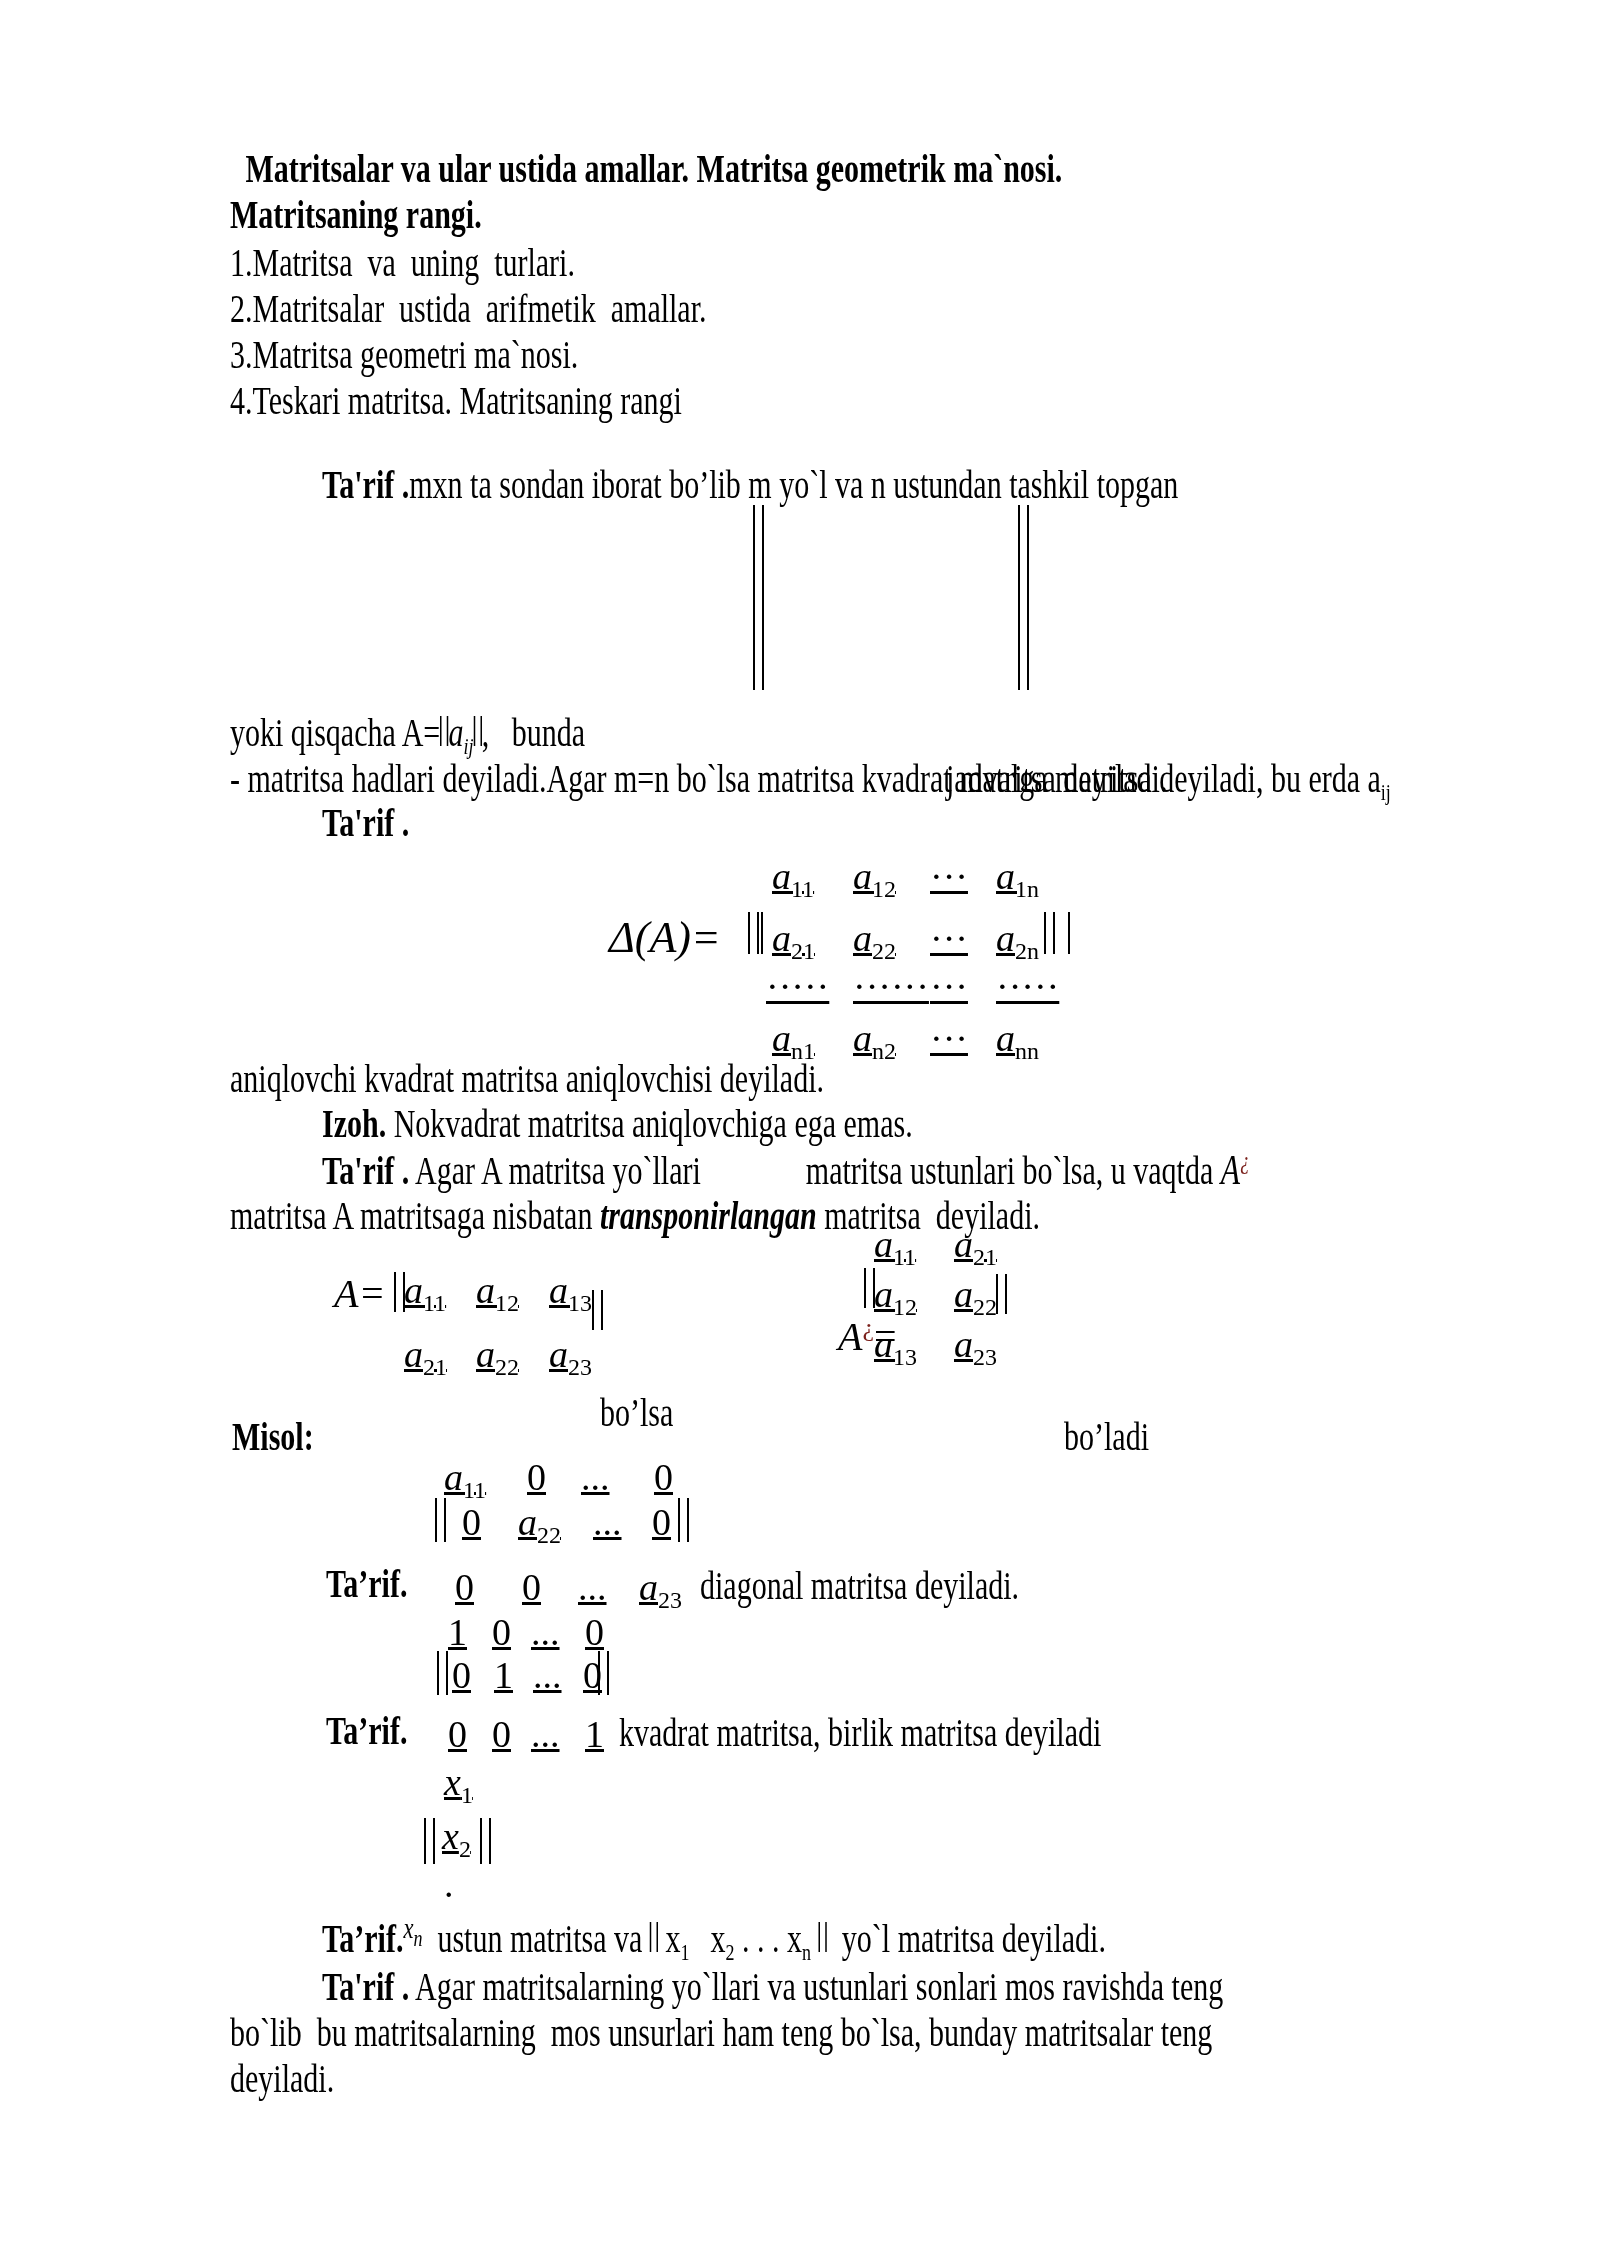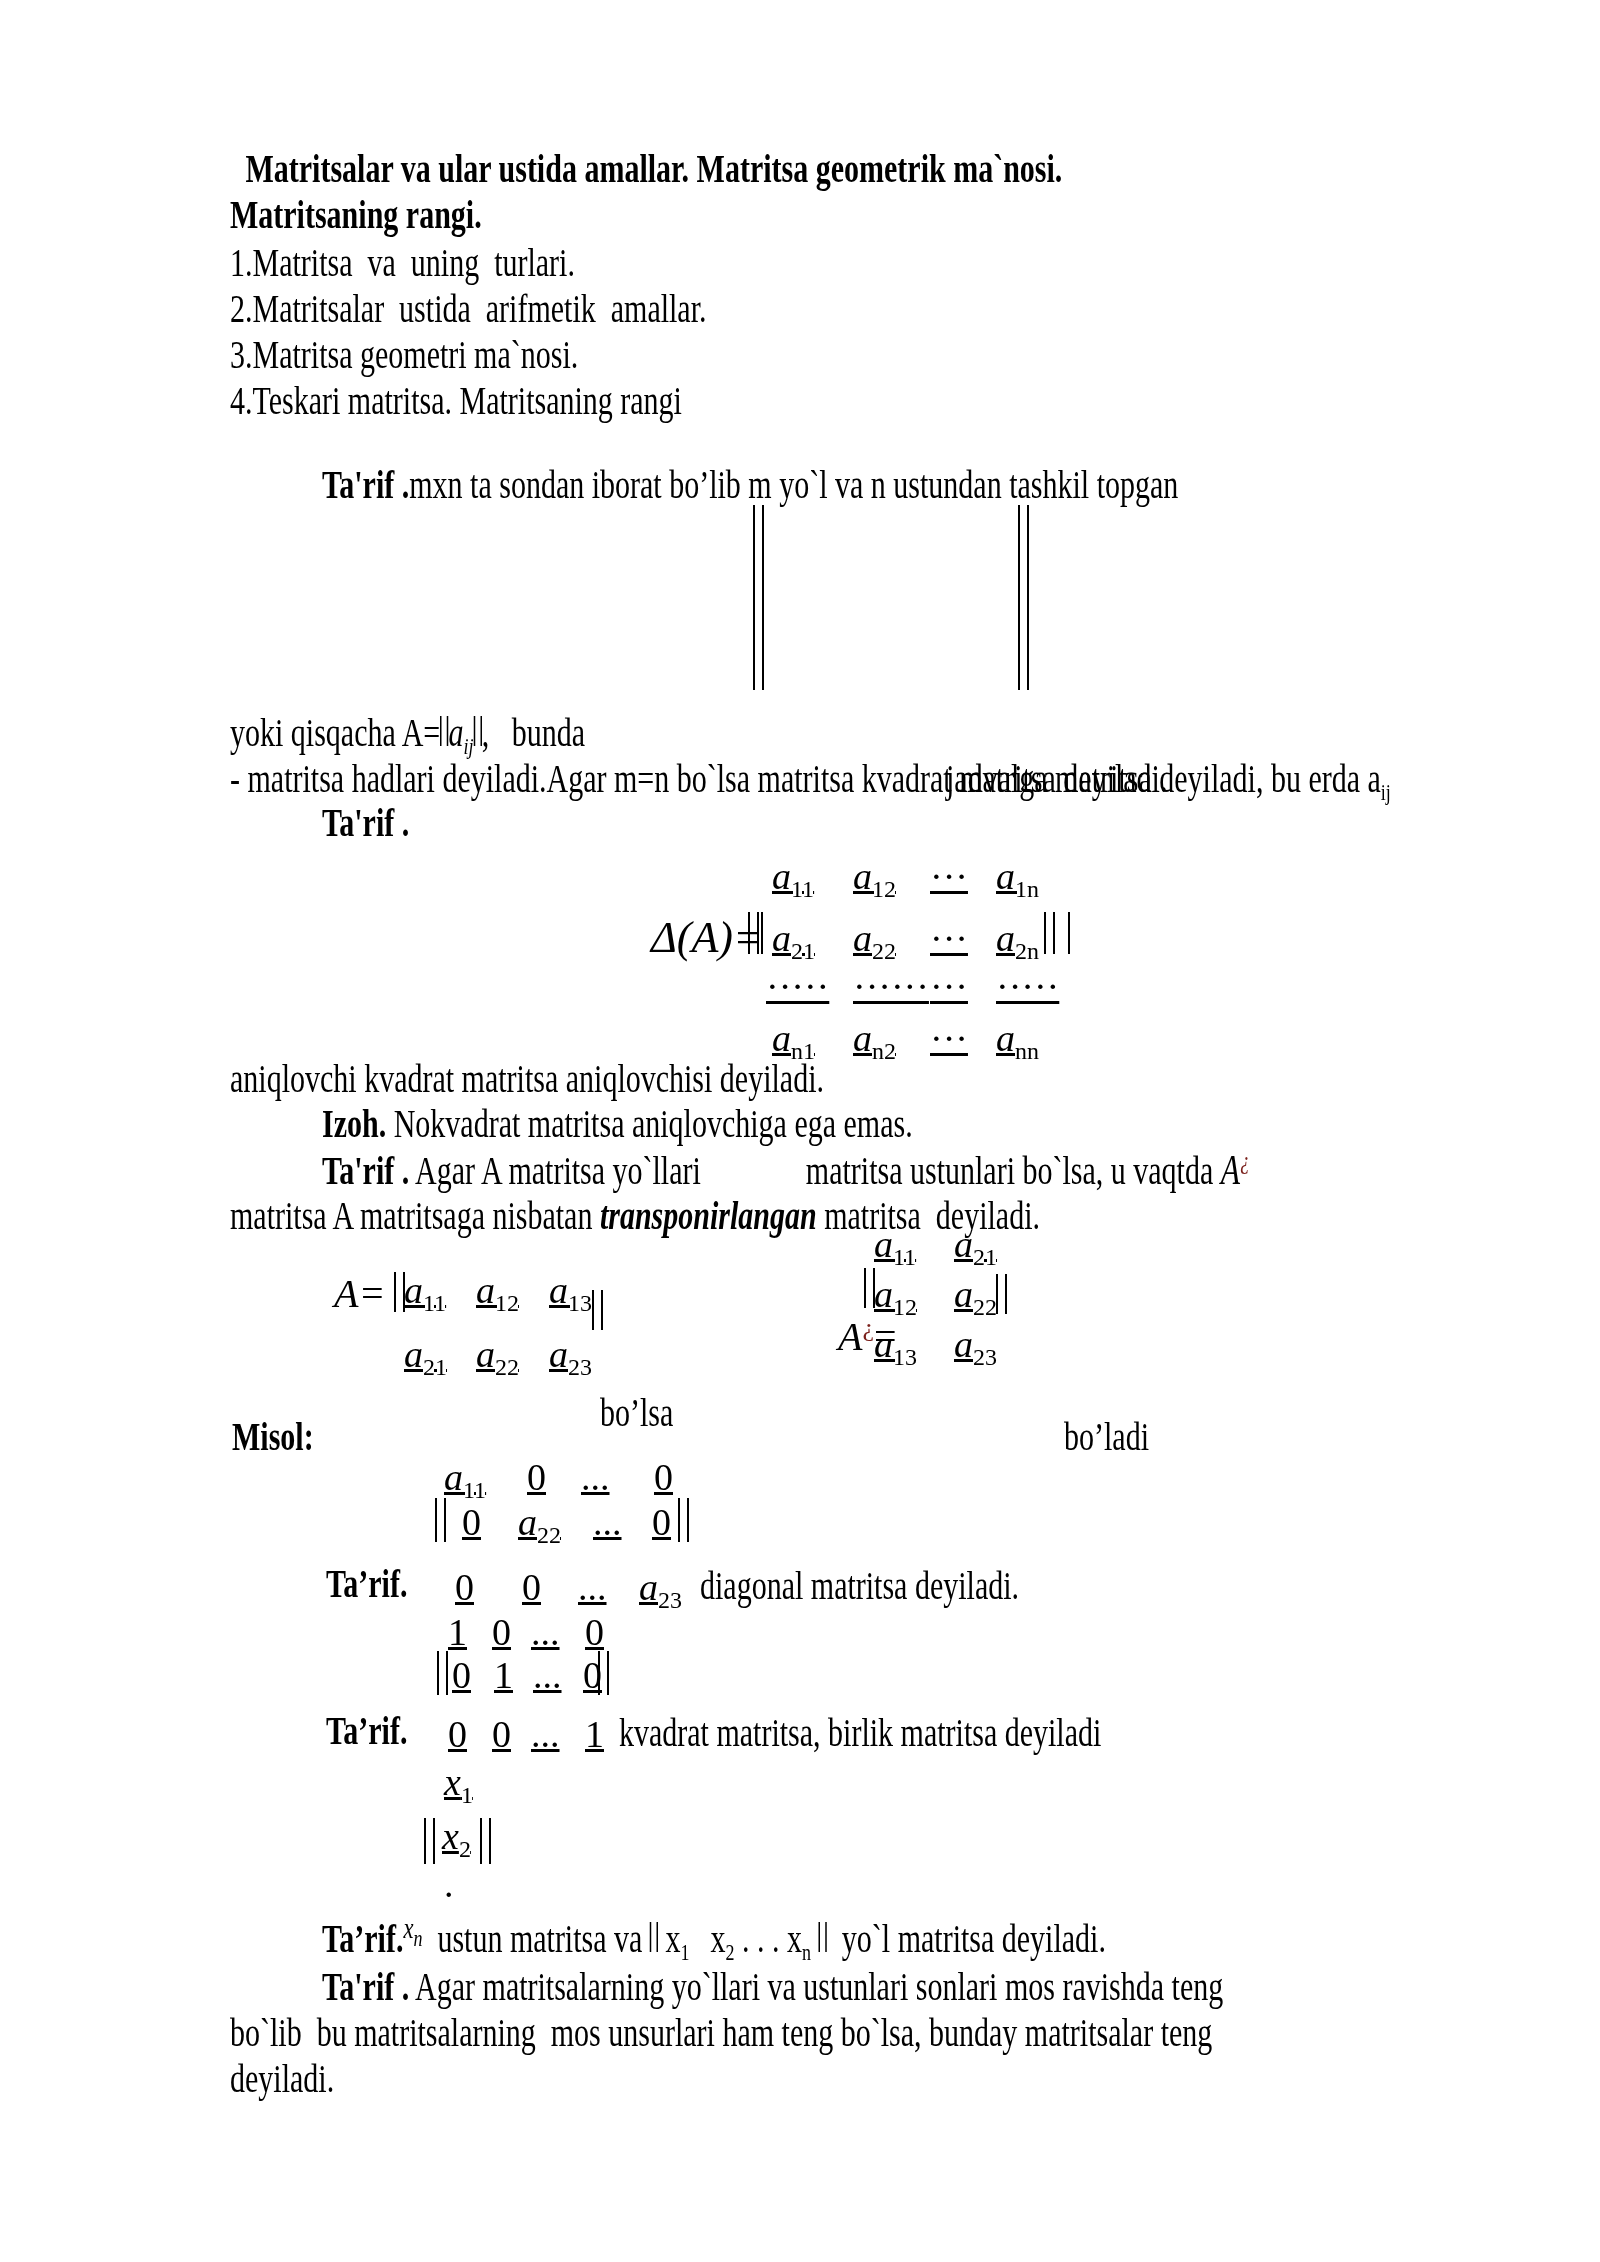--- a/index.html
+++ b/index.html
@@ -54,21 +54,21 @@
   <div class="t flex" style="left:230px; top:710px;">
     <span>yoki qisqacha A=</span><span class="db"></span><span class="it"><span>a</span><sub>ij</sub></span><span class="db"></span><span>,   bunda </span>
   </div>
   <div class="t" style="left:916px; top:710px;">
     <span>jadvalga matritsa deyiladi, bu erda a</span><sub>ij</sub>
   </div>
 
   <div class="t" style="left:230px; top:756px;">- matritsa hadlari deyiladi.Agar m=n bo`lsa matritsa kvadrat matritsa deyiladi.</div>
   <div class="t" style="left:322px; top:800px;"><b>Ta'rif .</b></div>
 
-  <div class="f it" style="left:651px; top:912px; font-size:44px;">Δ(A)=</div>
+  <div class="f it" style="left:609px; top:912px; font-size:44px;">Δ(A)=</div>
   <div class="dbar" style="left:748px; top:912px; height:42px;"></div>
   <div class="sbar" style="left:761px; top:912px; height:42px;"></div>
   <div class="mrow" style="left:772px; top:854px; grid-template-columns:81px 77px 66px auto;">
     <span class="c ci"><span>a</span><sub>11</sub></span>
       <span class="c ci"><span>a</span><sub>12</sub></span>
       <span class="c"><span>···</span></span>
       <span class="c ci"><span>a</span><sub>1n</sub></span>
   </div>
   <div class="mrow" style="left:772px; top:916px; grid-template-columns:81px 77px 66px auto;">
     <span class="c ci"><span>a</span><sub>21</sub></span>

